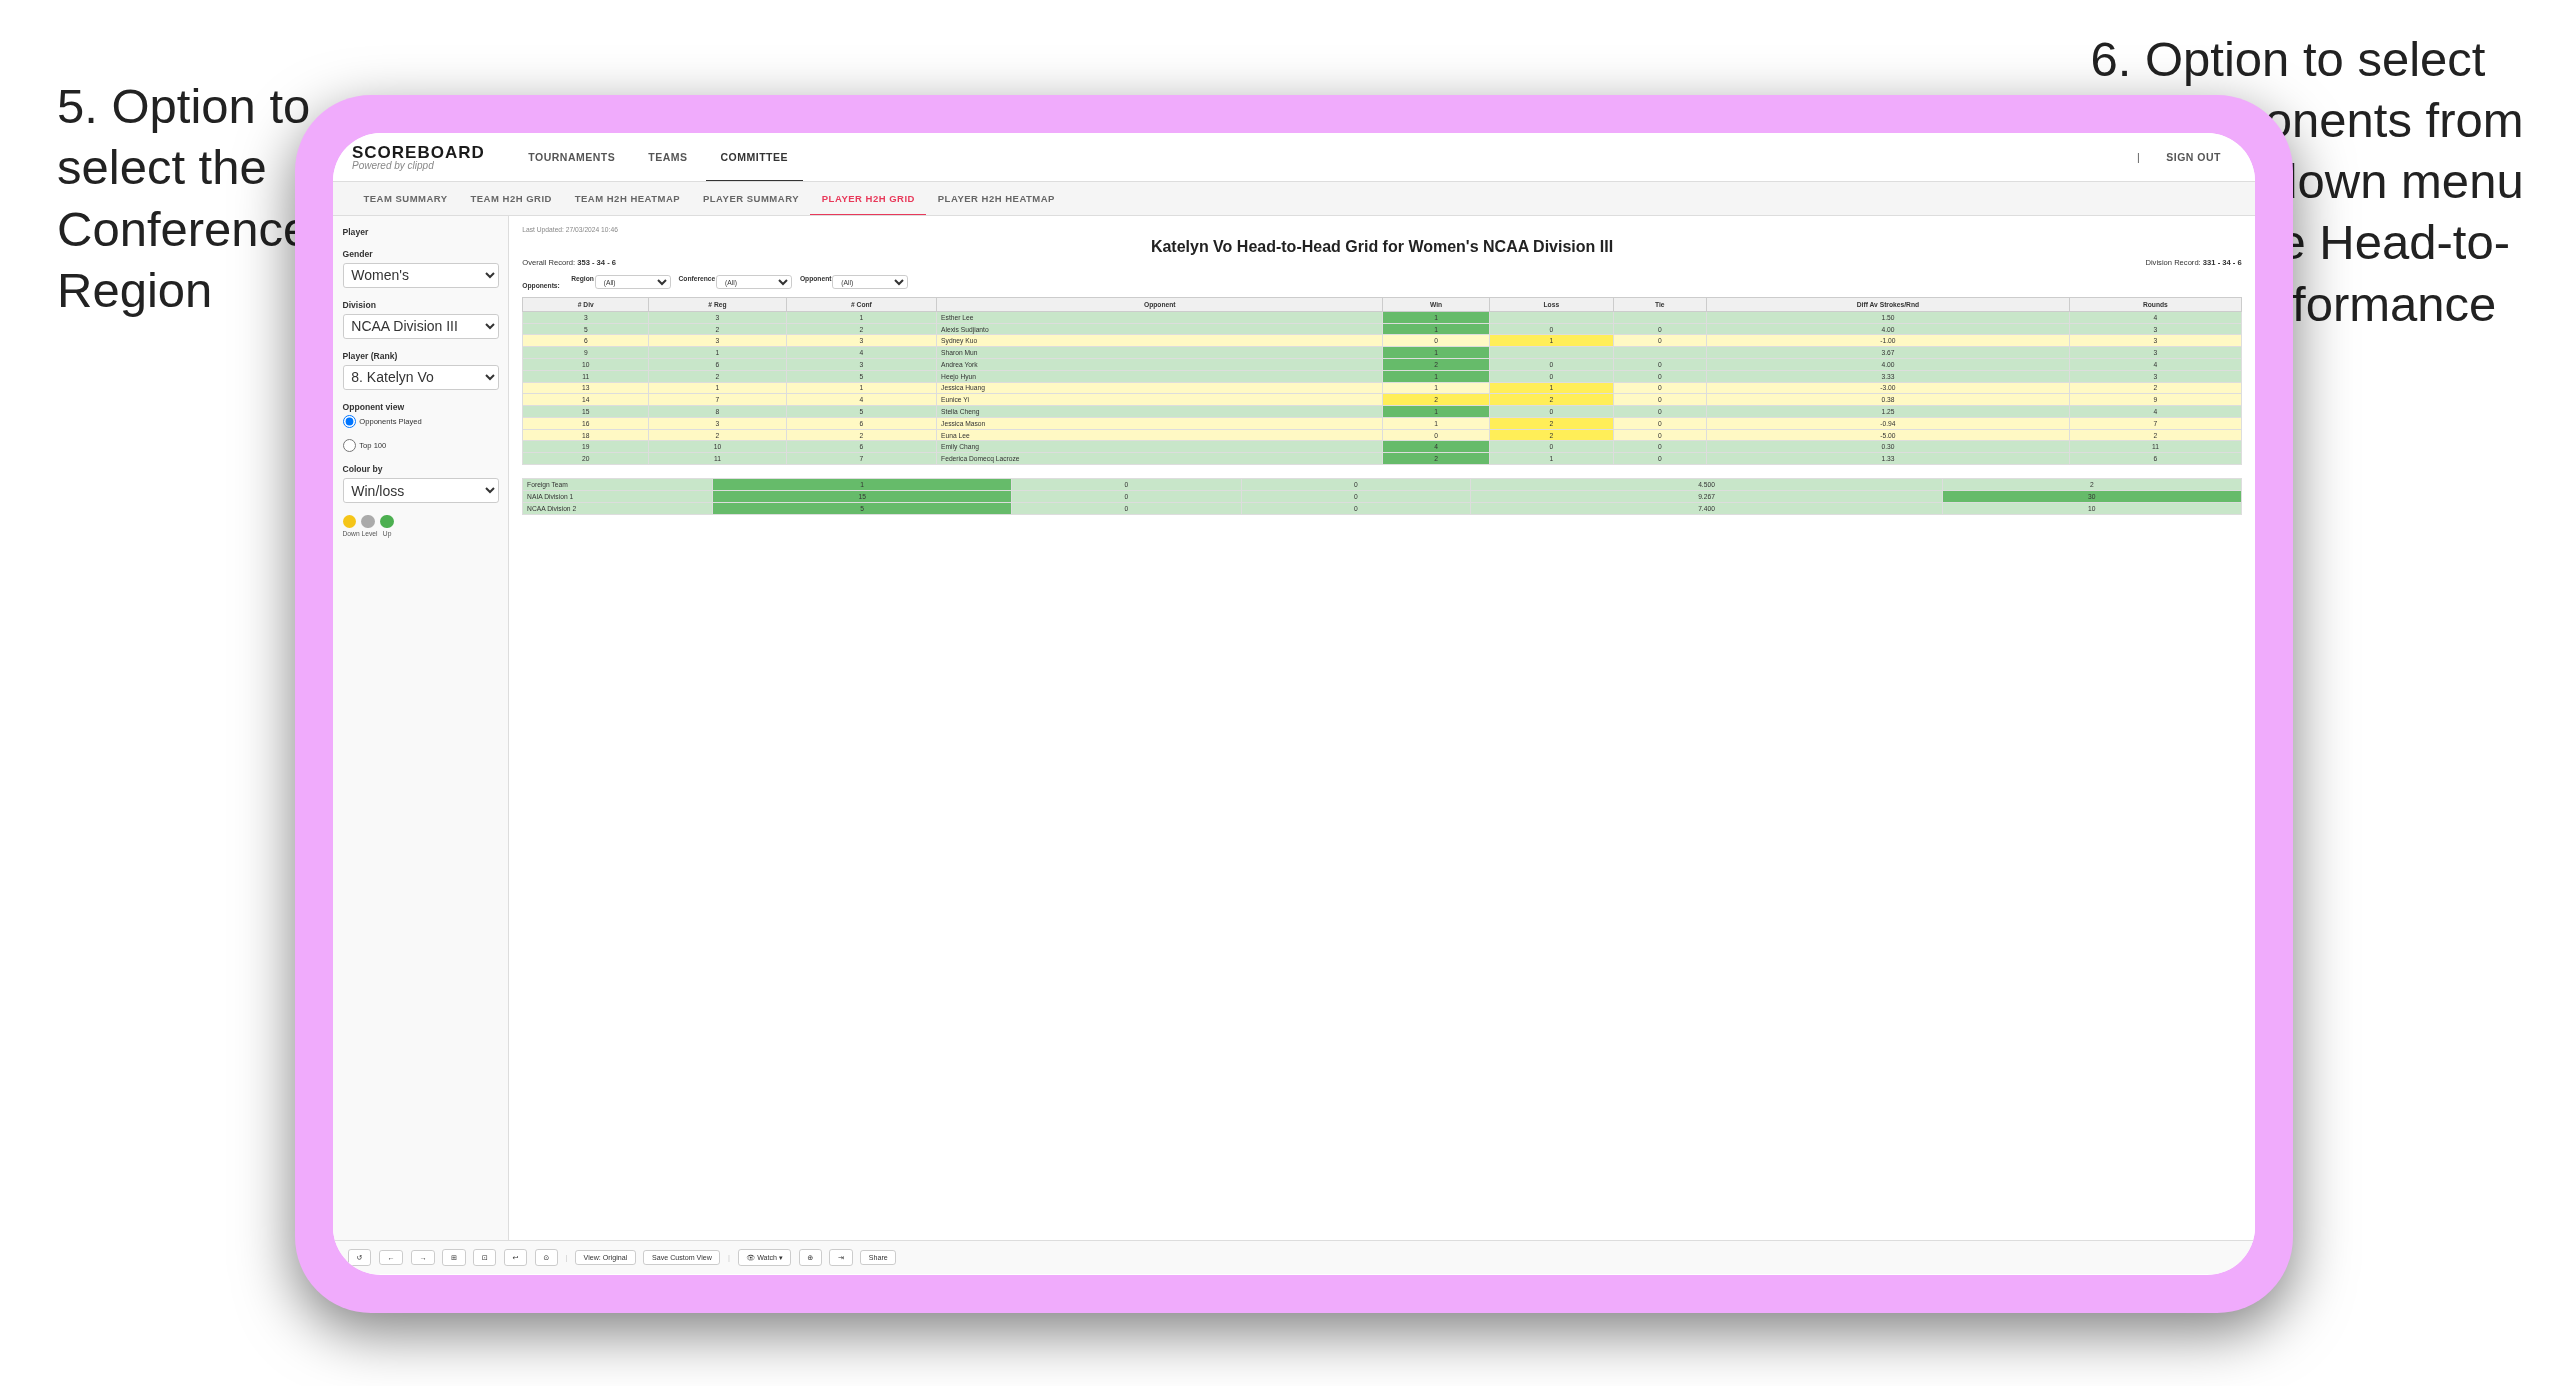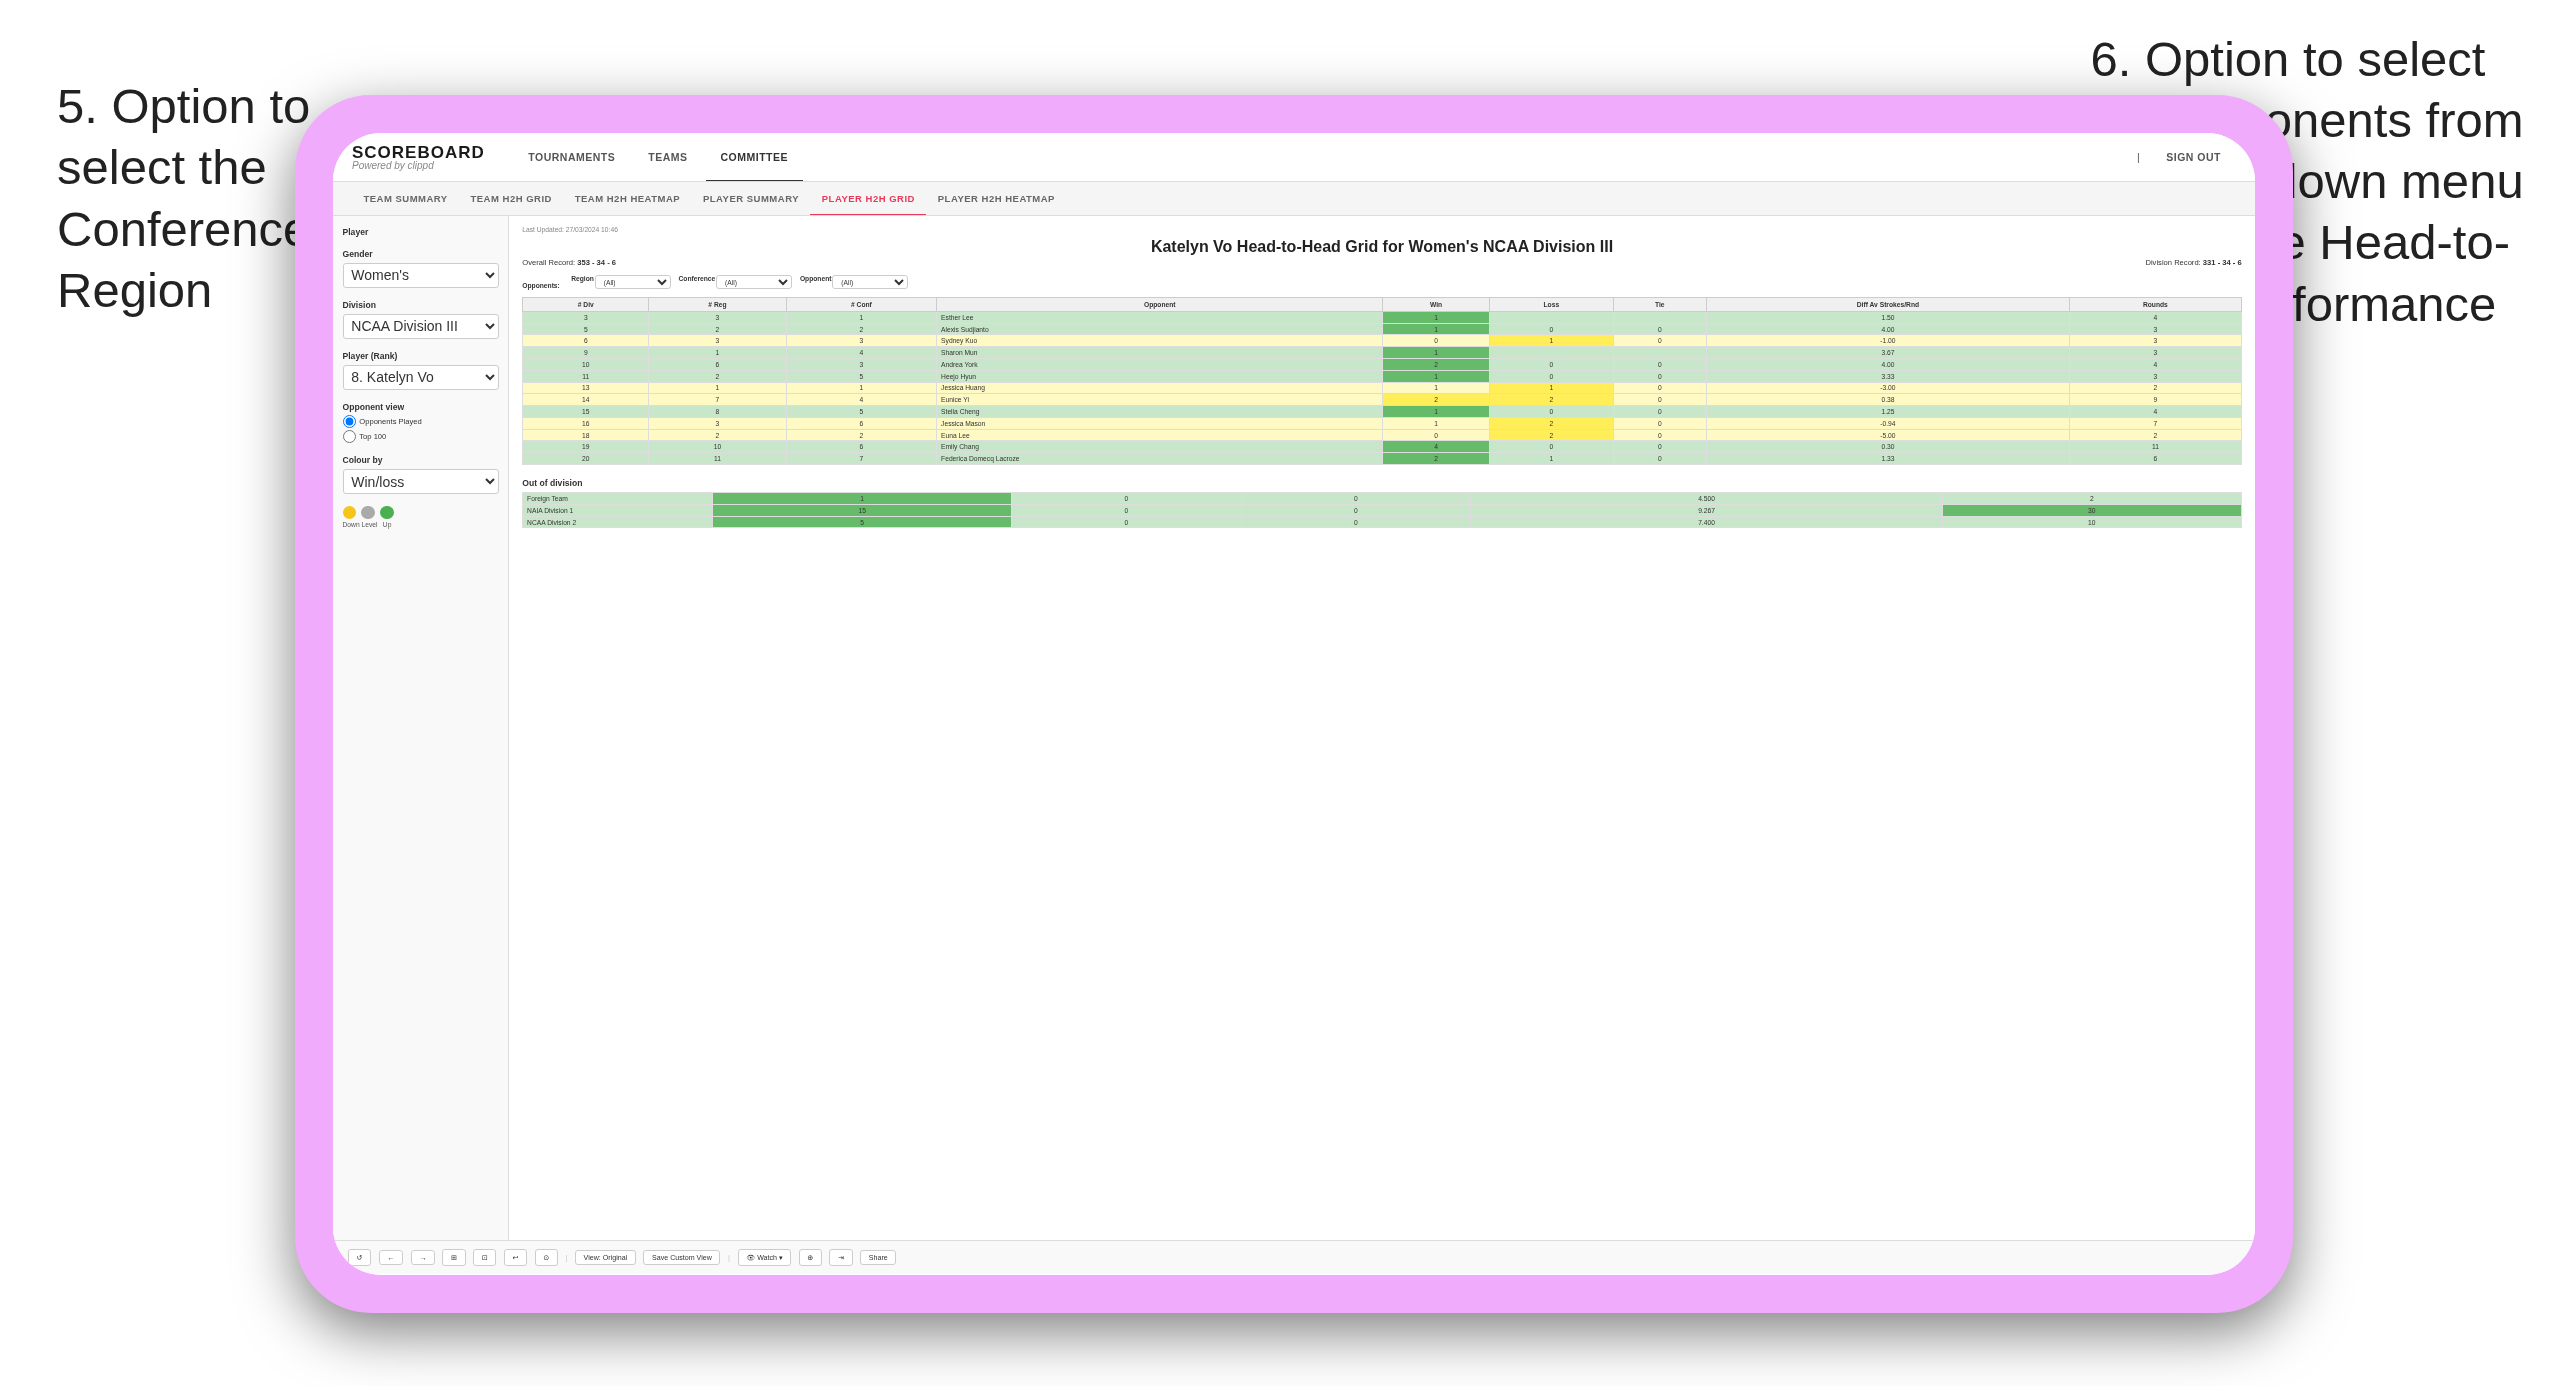--- a/index.html
+++ b/index.html
@@ -191,21 +191,21 @@
       padding: 2.9px 3.8px;
       border: 1px solid #ccc;
       border-radius: 2.9px;
       background: #fff;
       color: #333;
     }
 
     .sidebar-radio-group {
       display: flex;
       flex-direction: column;
-      gap: 2px;
+      gap: 11px;
     }
 
     .sidebar-radio-item {
       display: flex;
       align-items: center;
       gap: 3.8px;
       font-size: 7.6px;
       color: #333;
     }
 
@@ -684,21 +684,20 @@
               <td class="td-left">Federica Domecq Lacroze</td>
               <td class="cell-green">2</td>
               <td>1</td>
               <td>0</td>
               <td>1.33</td>
               <td>6</td>
             </tr>
           </tbody>
         </table>
 
-        <div class="out-of-division-title">Out of division</div>
 
         <table class="data-table">
           <tbody>
             <tr class="row-green">
               <td class="td-left" style="width:190px">Foreign Team</td>
               <td class="cell-green">1</td>
               <td>0</td>
               <td>0</td>
               <td>4.500</td>
               <td>2</td>

